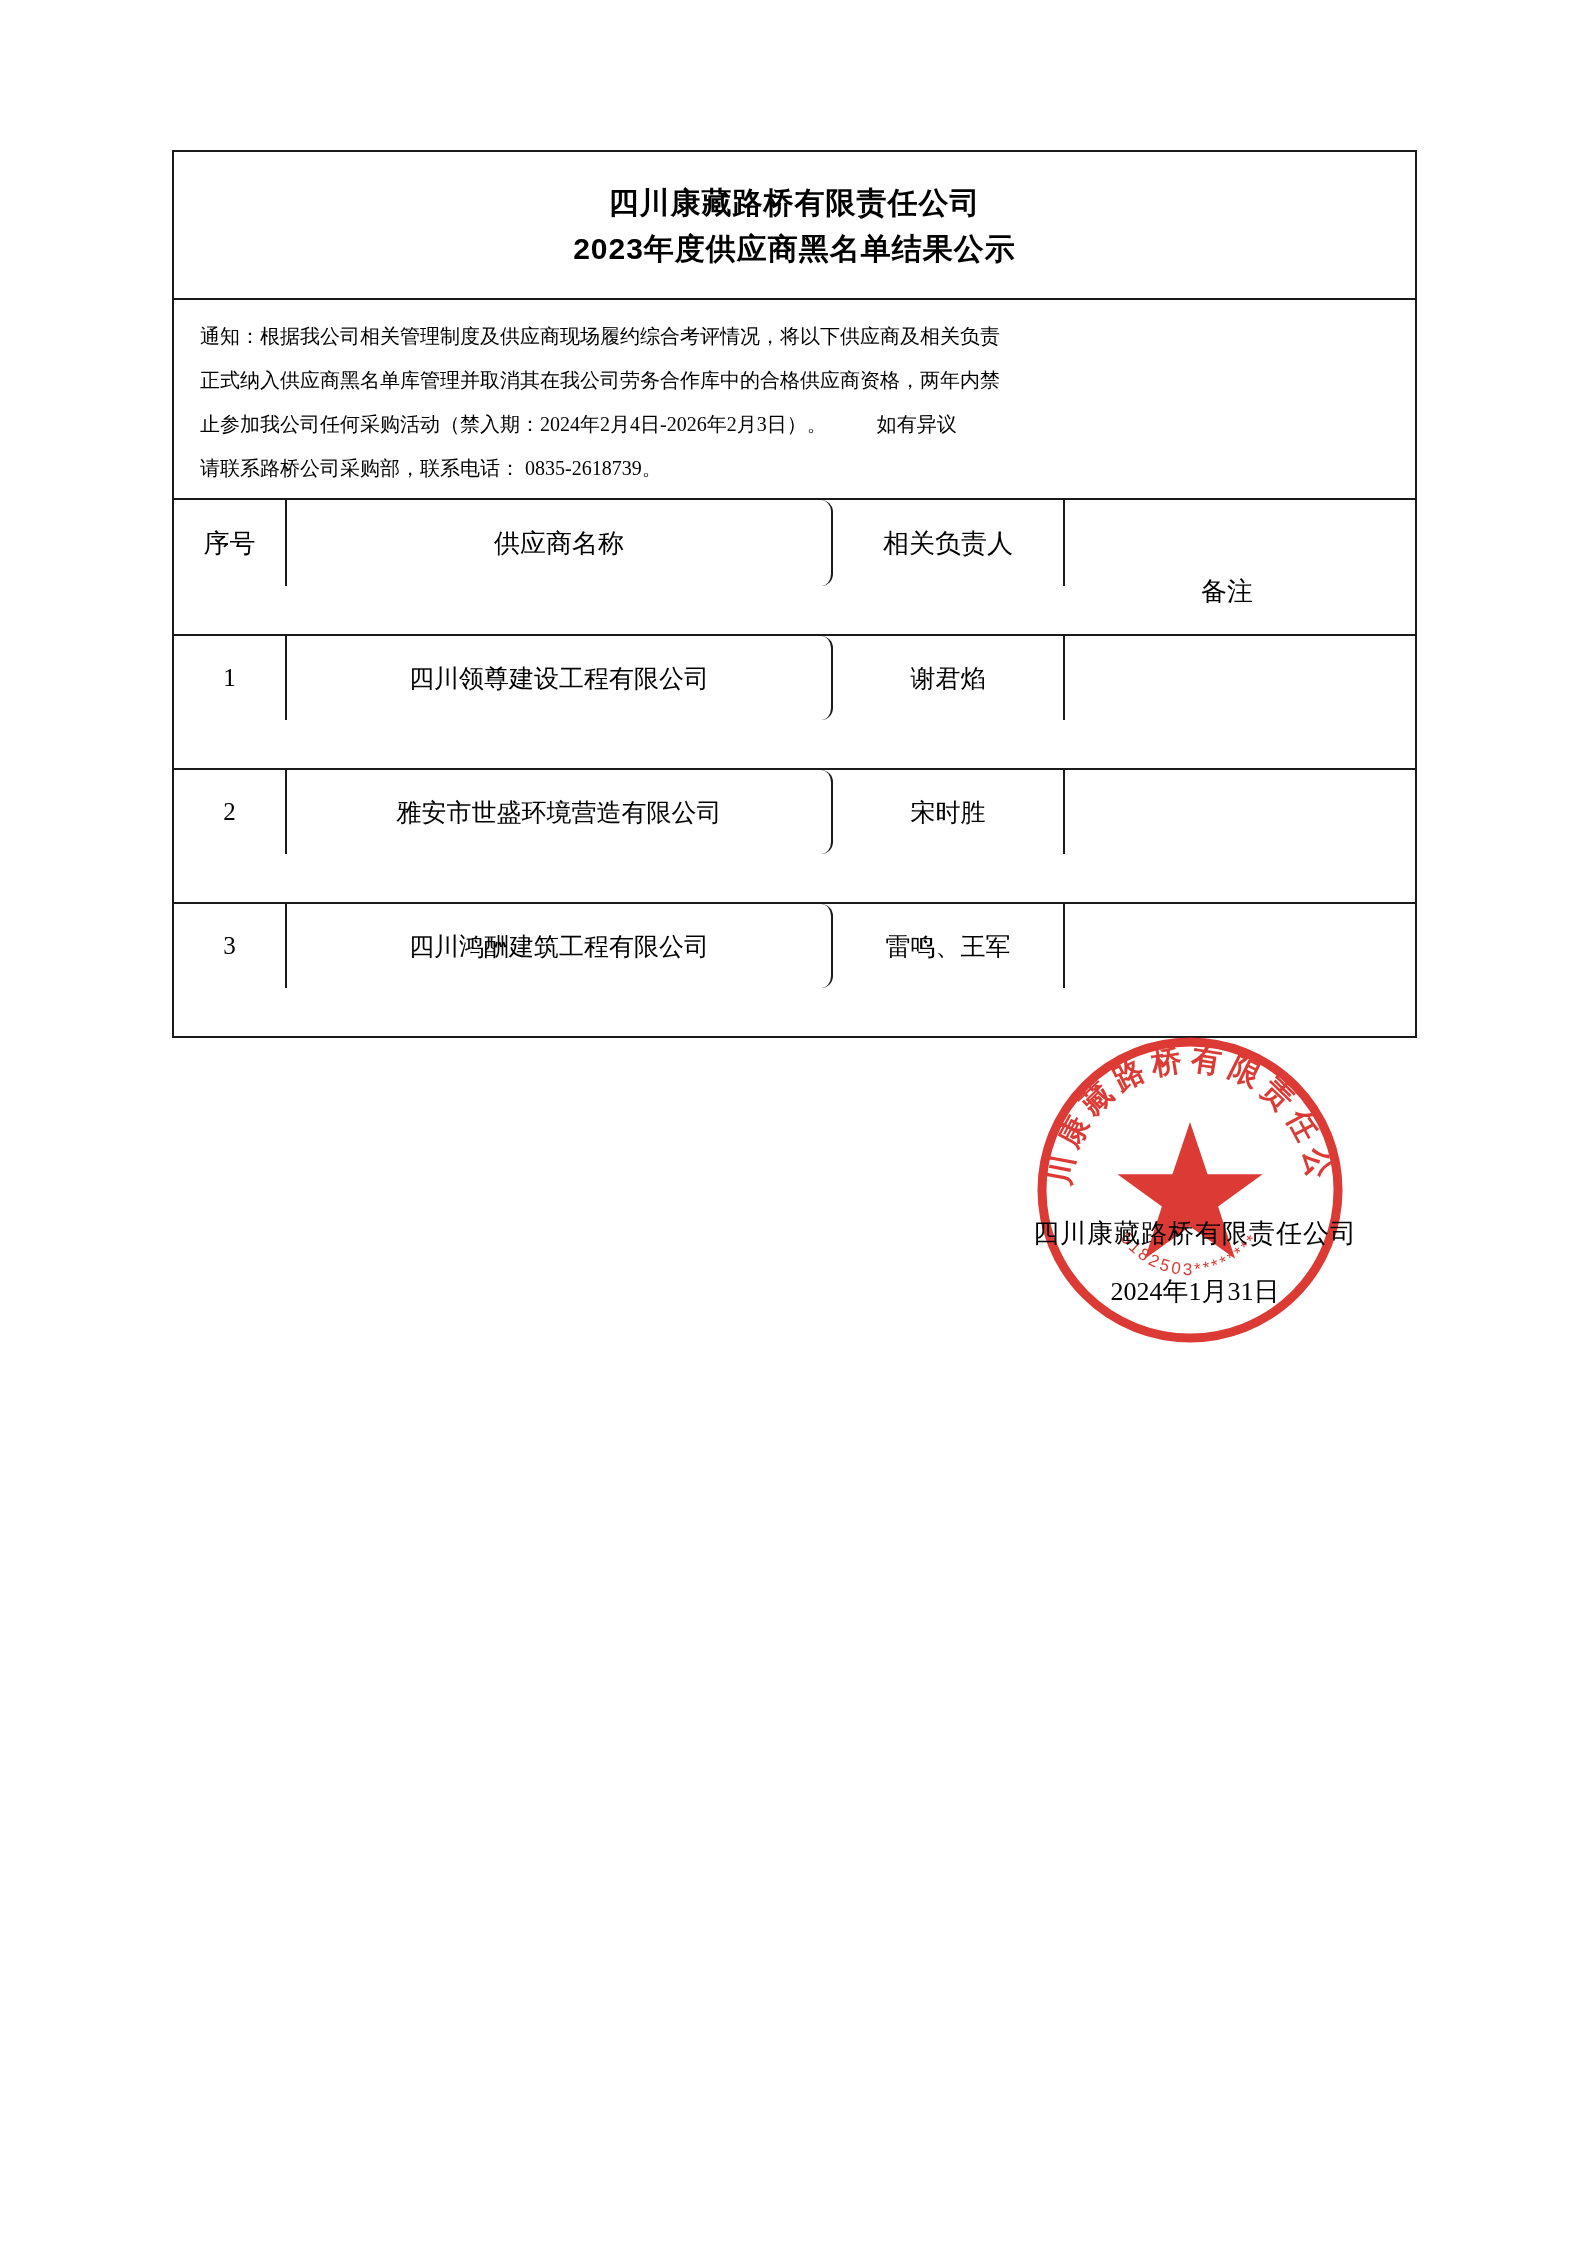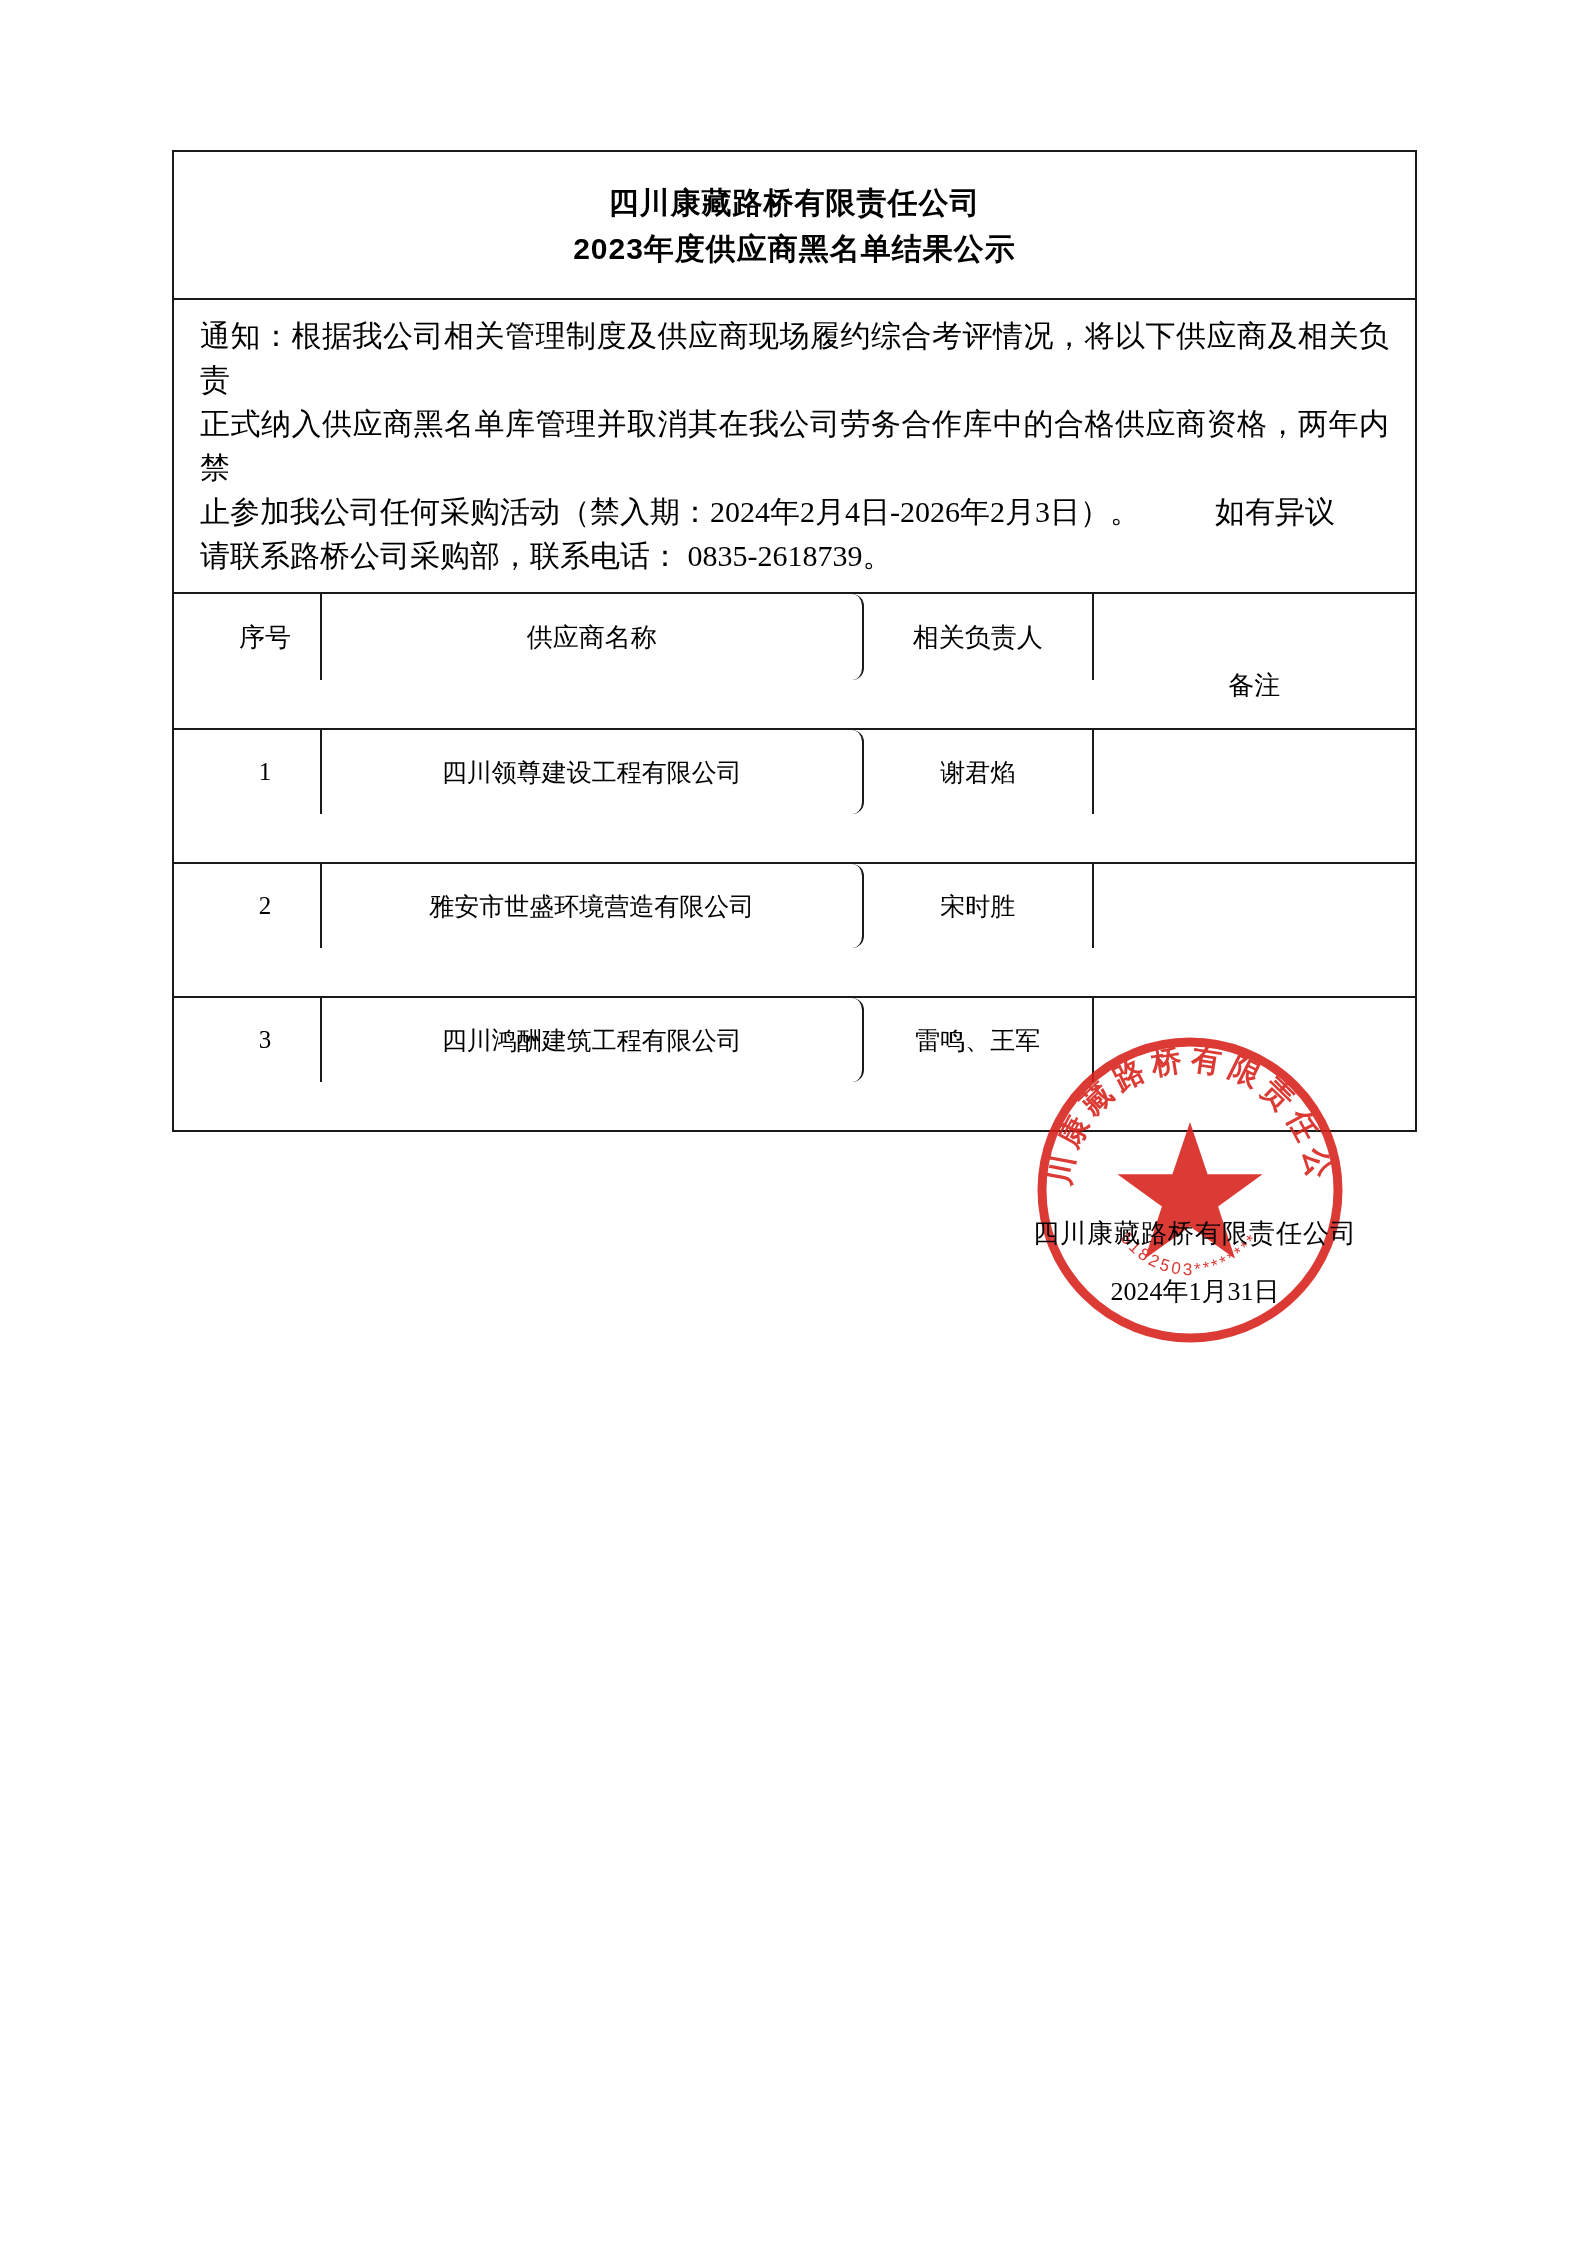--- a/index.html
+++ b/index.html
@@ -53,37 +53,36 @@
   .title-line {
     font-family: "Liberation Sans", "DejaVu Sans", sans-serif;
     font-weight: bold;
     font-size: 30px;
     line-height: 46px;
     letter-spacing: 1px;
   }
 
   
   .notice-block {
-    padding: 14px 26px 14px 26px;
+    padding: 14px 26px 8px 26px;
     width: 100%;
     box-sizing: border-box;
-    font-size: 30px;
+    font-size: 20px;
     line-height: 44px;
     text-align: justify;
   }
   .notice-line {
     white-space: pre-wrap;
   }
 
   
   .t-row {
     display: flex;
     border-bottom: 2px solid #1a1a1a;
     box-sizing: border-box;
-    padding-left: 36px;
   }
   .t-row.last {
     border-bottom: none;
   }
   .cell {
     border-right: 2px solid #1a1a1a;
     box-sizing: border-box;
     display: flex;
     align-items: center;
     justify-content: center;

